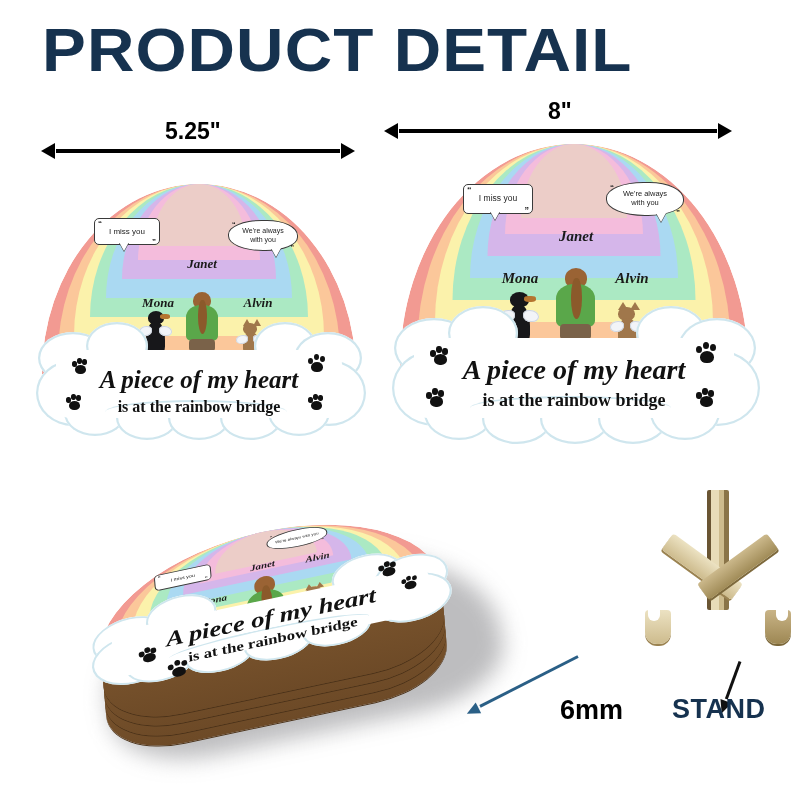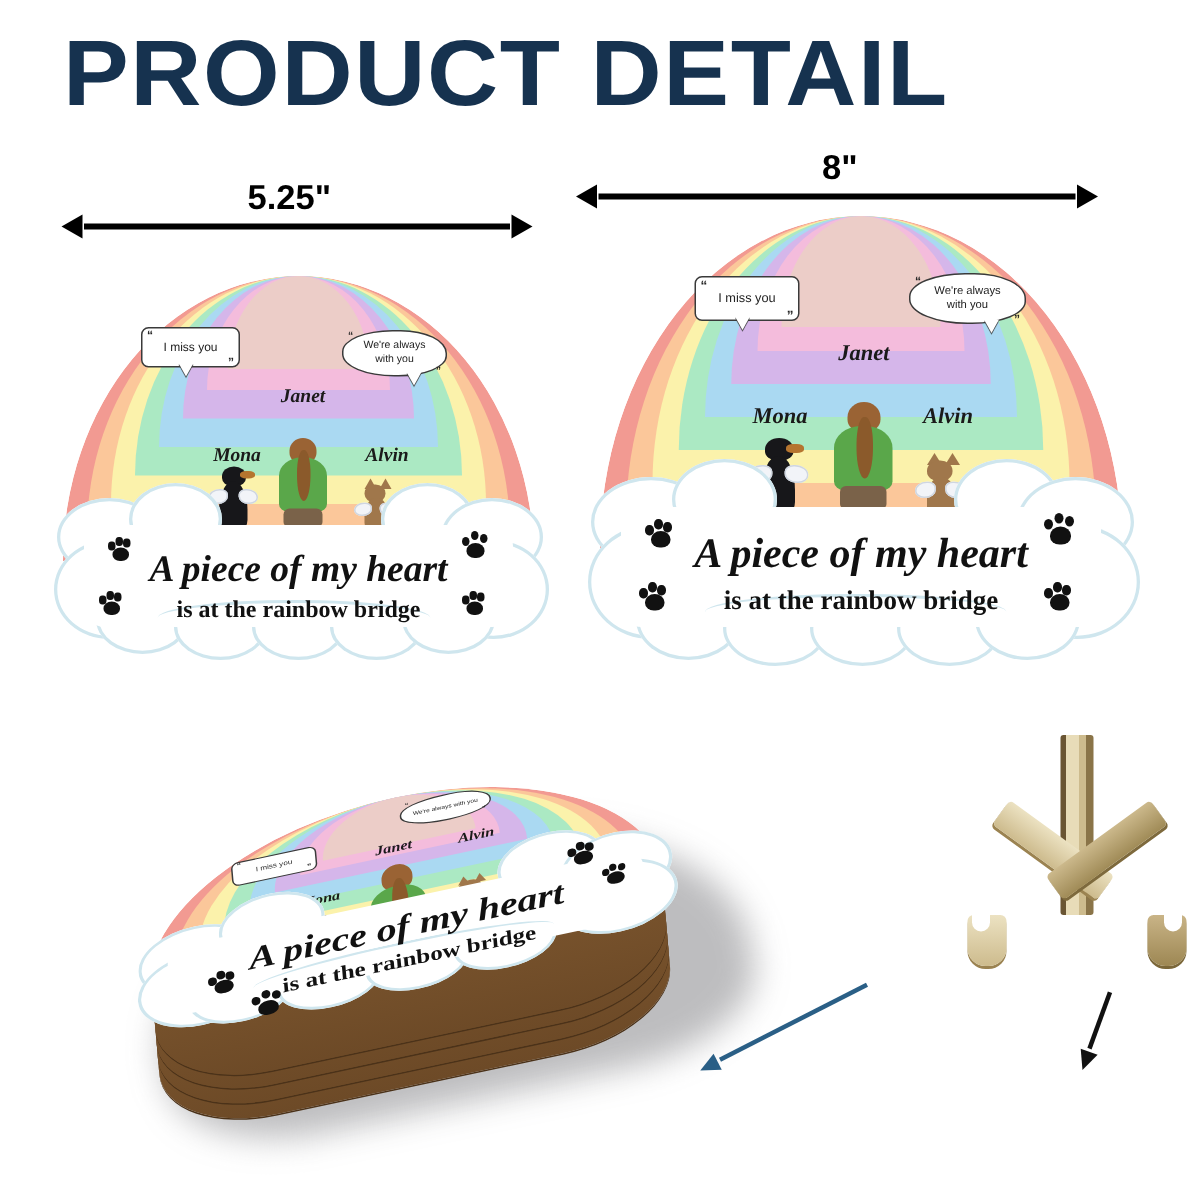--- a/index.html
+++ b/index.html
@@ -555,24 +555,26 @@
 
           <div class="quote-main" style="top:30px;font-size:27px;">A piece of my heart</div>
           <div class="quote-sub" style="top:64px;font-size:17px;">is at the rainbow bridge</div>
         </div>
       </div>
     </div>
   </div>
 
   <div class="thick-arrow"></div>
   <div class="callout-thickness">
+    <span class="l1">6mm</span>
   </div>
 
   <div class="stand">
     <div class="stand-post"></div>
     <div class="leg leg-l"></div>
     <div class="leg leg-r"></div>
     <div class="foot foot-l"></div>
     <div class="foot foot-r"></div>
   </div>
   <div class="stand-arrow"></div>
+  <div class="callout-stand">STAND</div>
 
 </div>
 
 </body></html>

